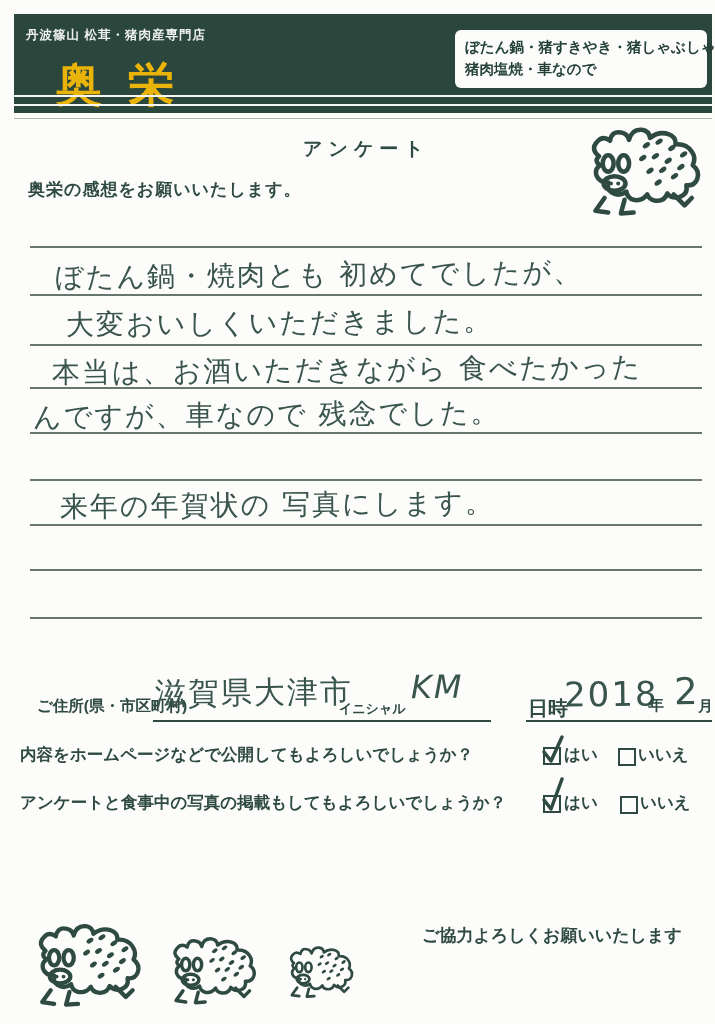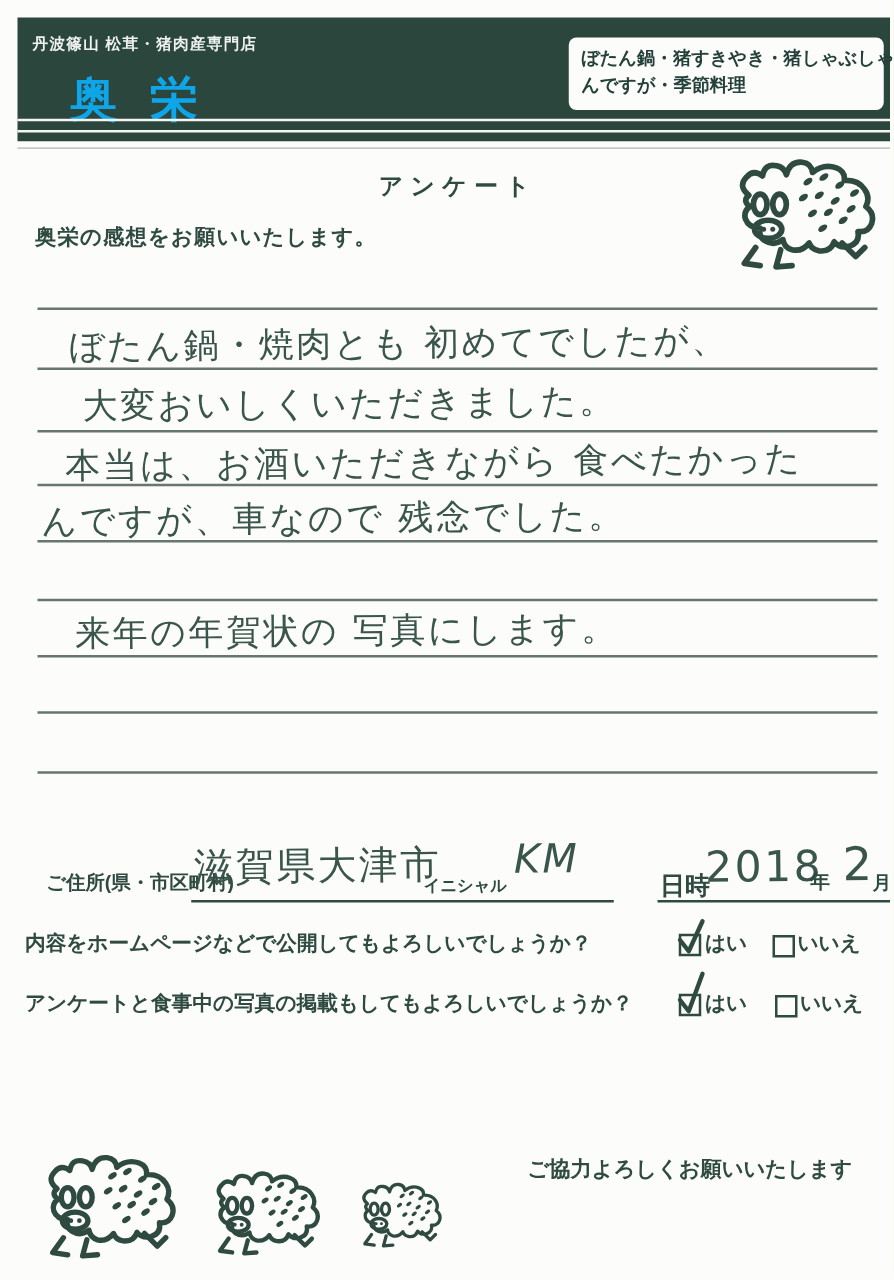--- a/index.html
+++ b/index.html
@@ -7,21 +7,21 @@
     position:relative;width:715px;height:1024px;margin:0 auto;
     background:#fcfcfa;overflow:hidden;
     font-family:"Liberation Sans","DejaVu Sans",sans-serif;
     color:#2e4a41;
     padding-left:12px;
   }
   
   .header-bar{position:absolute;left:14px;top:14px;width:698px;height:99px;background:#2b463c;}
   .tagline{position:absolute;left:12px;top:13px;font-size:12.5px;font-weight:bold;color:#eef1ef;letter-spacing:1px;}
   .logo{position:absolute;left:42px;top:40px;font-family:Liberation Mono, monospace;
-        font-size:38px;font-weight:bold;color:#0ea5e9;letter-spacing:26px;white-space:nowrap;}
+        font-size:46px;font-weight:bold;color:#eab308;letter-spacing:26px;white-space:nowrap;}
   .bar-stripe{position:absolute;left:14px;width:698px;height:2px;background:#f5f6f4;}
   .stripe1{top:95px;} .stripe2{top:104px;}
   .bar-underline{position:absolute;left:14px;top:118px;width:698px;height:1px;background:#aeb6b0;}
   .menu-box{position:absolute;left:455px;top:30px;width:252px;height:58px;background:#fcfcfa;
             border-radius:6px;padding:7px 10px;box-sizing:border-box;}
   .menu-box div{font-size:14.5px;font-weight:bold;color:#24403a;line-height:1.5;white-space:nowrap;}
   
   .title{position:absolute;left:303px;top:136px;font-size:19px;font-weight:bold;letter-spacing:6px;}
   .intro{position:absolute;left:28px;top:178px;font-size:17px;font-weight:bold;letter-spacing:1px;}
   .rule{position:absolute;left:30px;width:672px;height:2px;background:#4e5e57;opacity:.85;}
@@ -78,21 +78,21 @@
 
   <div class="header-bar">
     <div class="tagline">丹波篠山 松茸・猪肉産専門店</div>
     <div class="logo">奥栄</div>
   </div>
   <div class="bar-stripe stripe1"></div>
   <div class="bar-stripe stripe2"></div>
   <div class="bar-underline"></div>
   <div class="menu-box">
     <div>ぼたん鍋・猪すきやき・猪しゃぶしゃぶ</div>
-    <div>んですが・季節料理</div>
+    <div>猪肉塩焼・車なので</div>
   </div>
 
   <div class="title">アンケート</div>
   <div class="intro">奥栄の感想をお願いいたします。</div>
 
   <svg class="boar" style="left:570px;top:118px" width="140" height="100">
       <use href="#boar"></use>
     </svg>
 
   <div class="rule" style="top:246px"></div>

